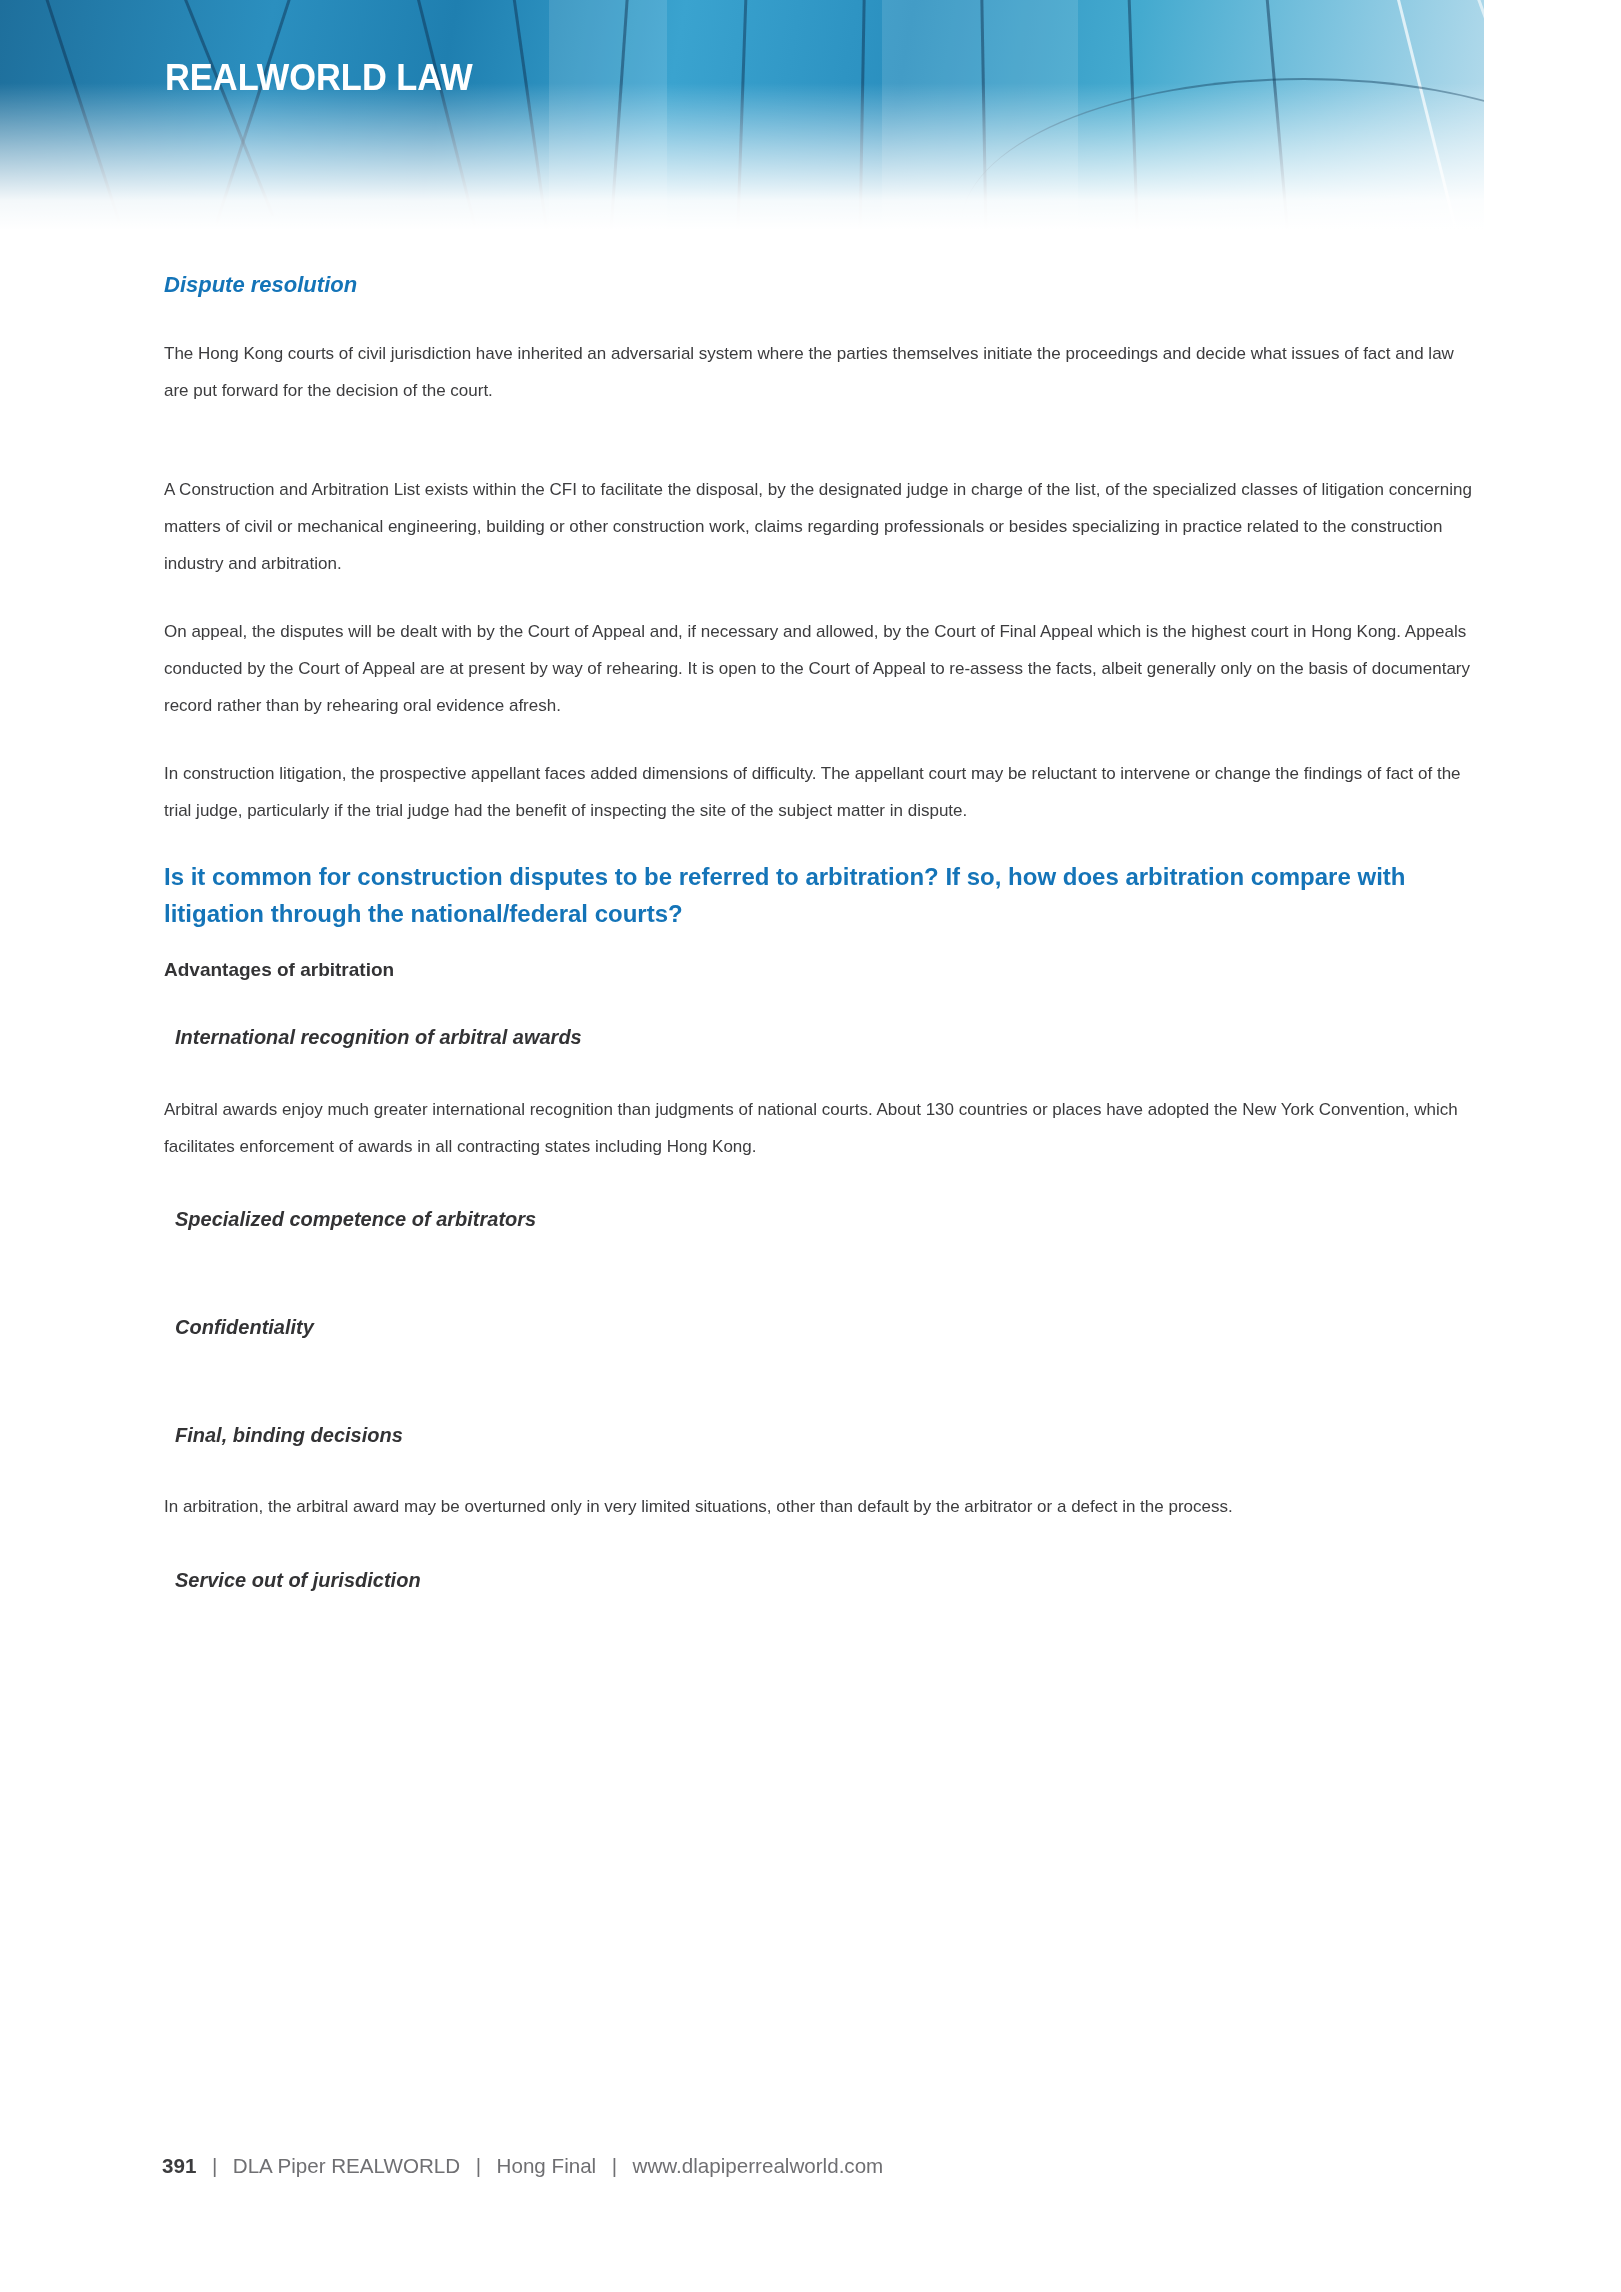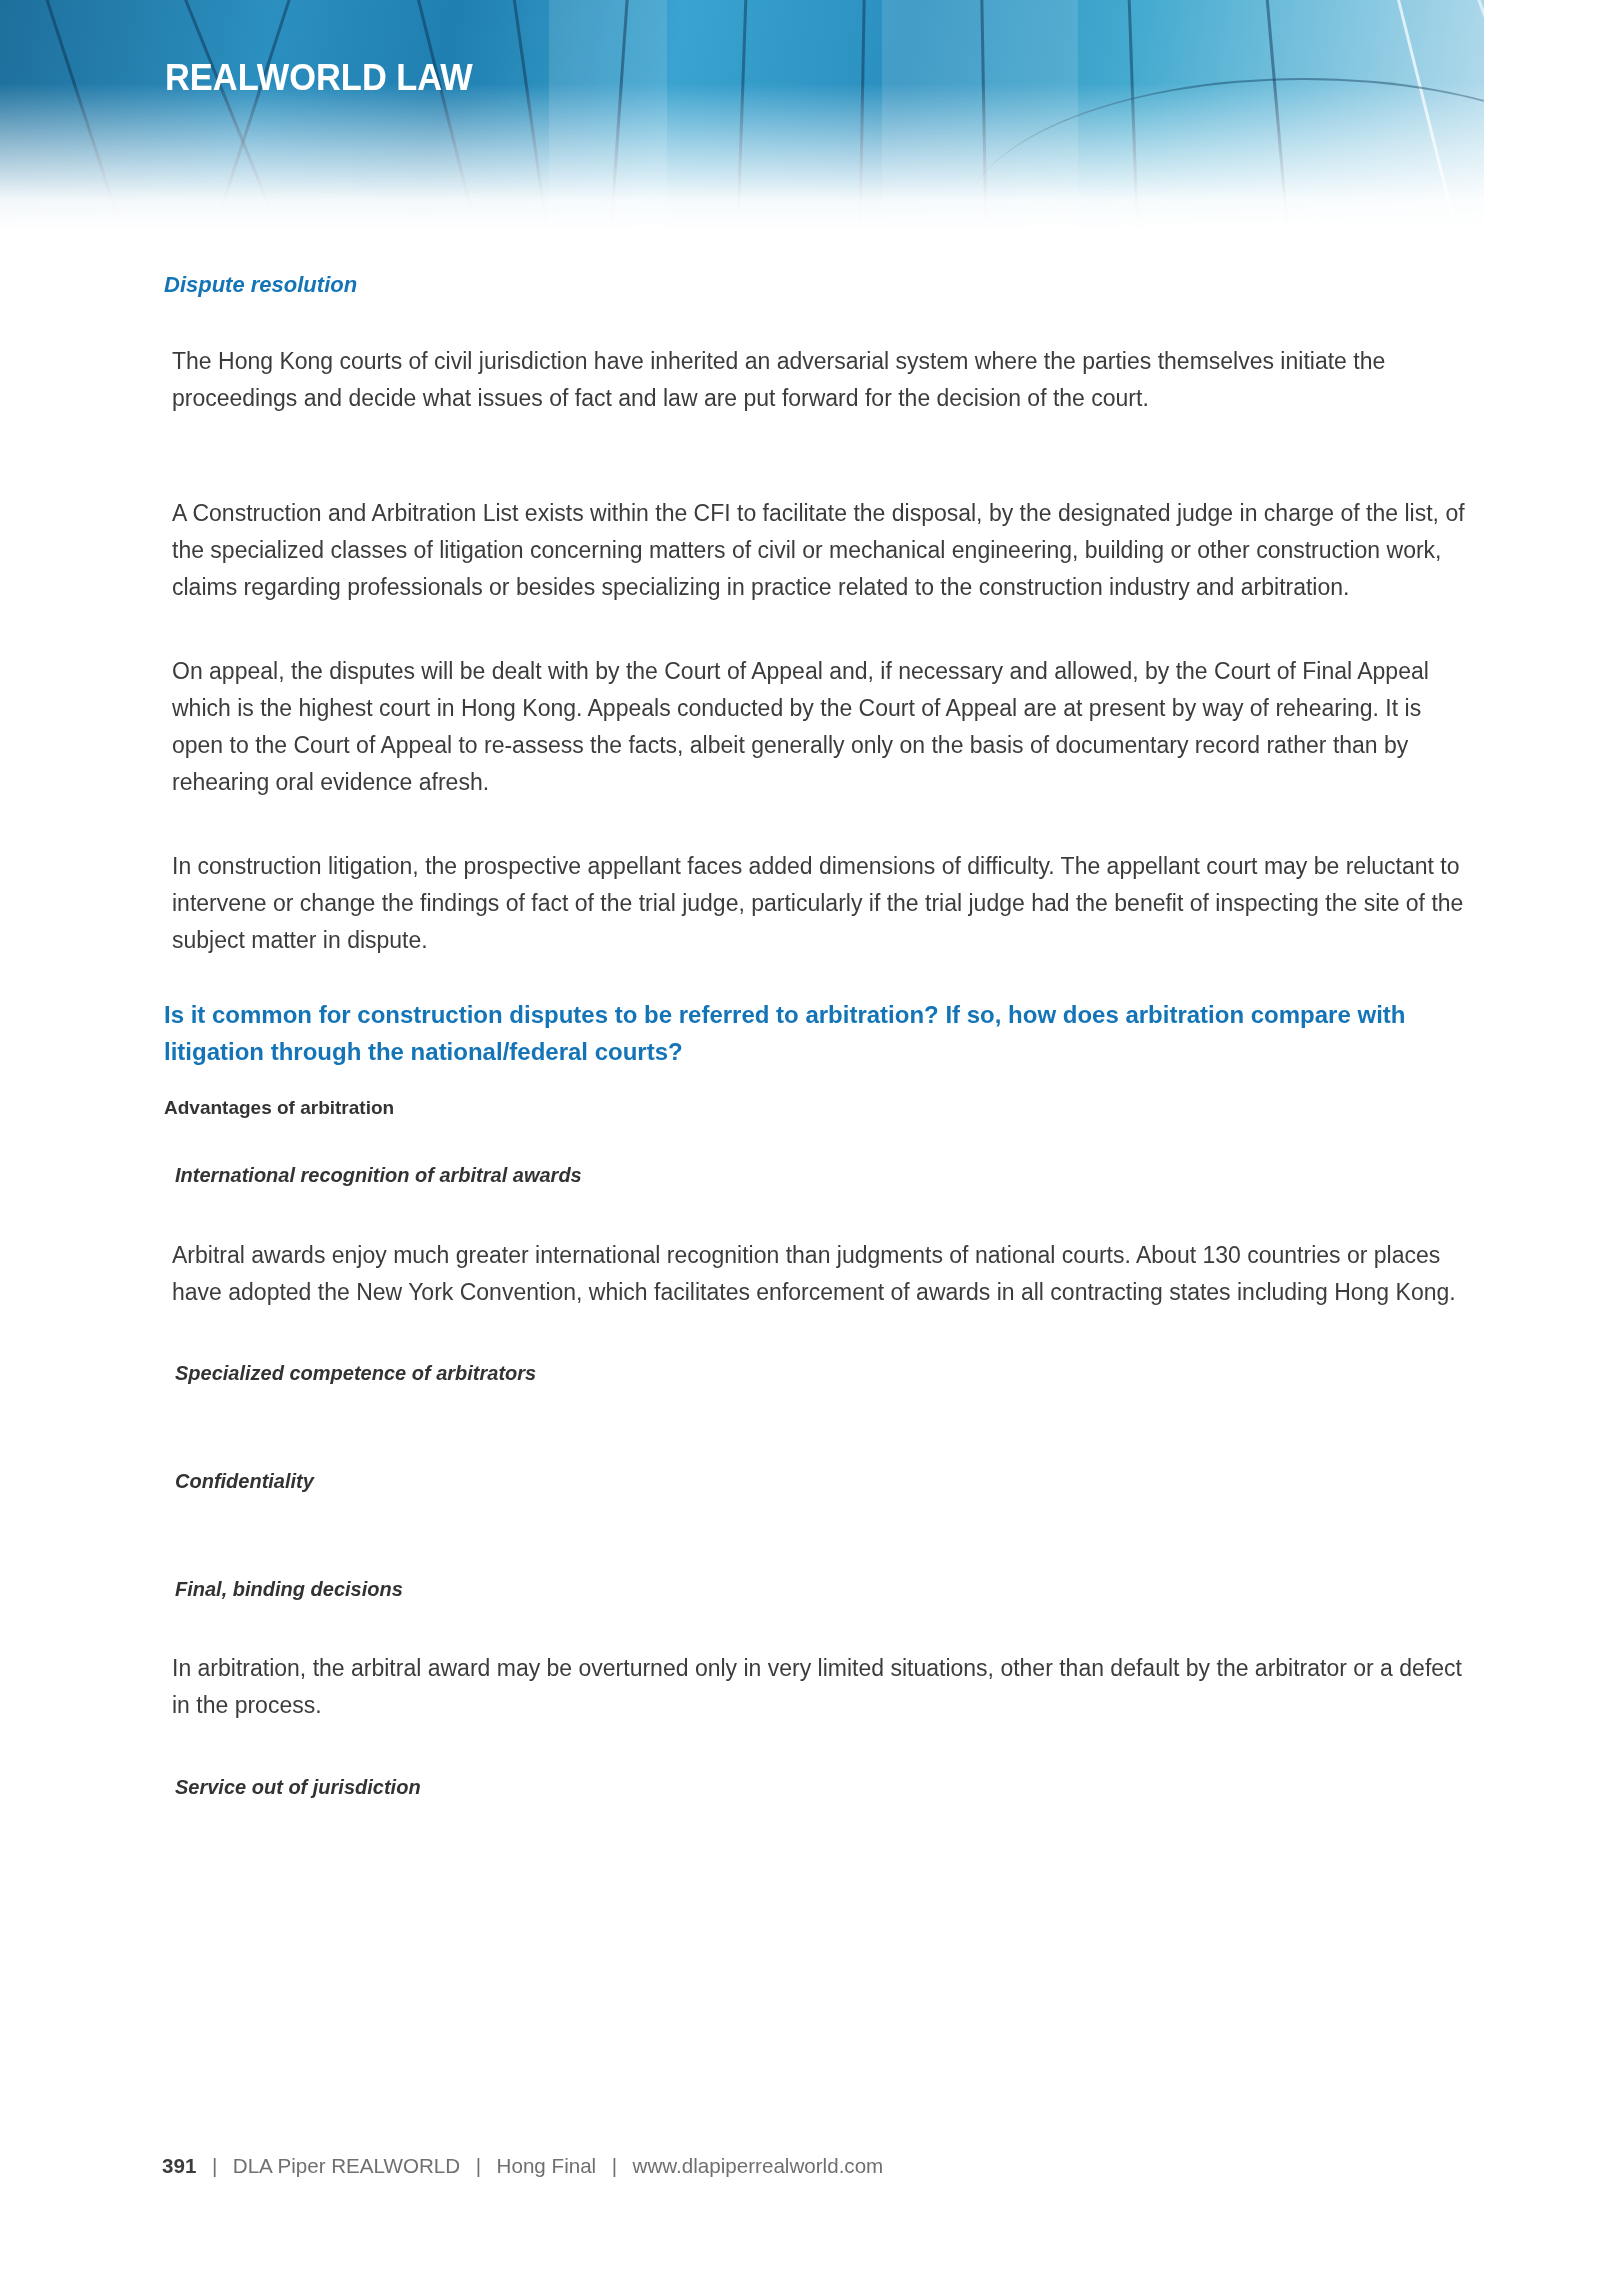--- a/index.html
+++ b/index.html
@@ -9,21 +9,21 @@
     .banner .stripe { position: absolute; top: -19.6px; width: 2.9px; height: 255px; background: rgba(10,40,70,0.45); transform-origin: top left; }
     .banner .glow { position: absolute; top: 0; height: 230px; background: rgba(255,255,255,0.12); }
     .banner .arc { position: absolute; left: 961px; top: 78px; width: 686px; height: 294px; border-top: 2.9px solid rgba(15,60,90,0.45); border-radius: 50% 50% 0 0; }
     .banner .fade { position: absolute; left: 0; bottom: 0; width: 100%; height: 147px;
       background: linear-gradient(to bottom, rgba(255,255,255,0) 0%, rgba(255,255,255,0.55) 45%, rgba(255,255,255,0.95) 80%, #ffffff 100%); }
     .brand { position: absolute; left: 165px; top: 57px; color: #ffffff; font-family: "Liberation Sans", sans-serif; font-weight: bold; font-size: 37px; letter-spacing: 0px; transform: scaleX(0.93); transform-origin: left; }
     .content { position: absolute; left: 164px; top: 265px; width: 1313px; }
     .section-title { color: #1474b8; font-style: italic; font-size: 22px; margin: 0; line-height: 39px; }
     .question { color: #1474b8; font-size: 24px; line-height: 37px; margin: 0; }
     .q1 { margin-top: 44px; }
-    p.body { font-size: 23px; line-height: 37px; margin: 8px; color: #3c3c3e; }
+    p.body { font-size: 17px; line-height: 37px; margin: 0; color: #3c3c3e; }
     .gap-s { height: 31px; }
     .subhead { font-weight: bold; font-size: 19px; line-height: 35px; margin: 0; color: #333335; }
     .subhead-i { font-weight: bold; font-style: italic; font-size: 20px; line-height: 33px; margin: 11px; color: #333335; }
     .footer { position: absolute; left: 162px; top: 2154px; font-size: 20.6px; color: #6f6f72; white-space: nowrap; }
     .footer .pg { color: #3c3c3e; font-weight: bold; }
     .footer .sep { display: inline-block; margin: 0 9.8px; color: #6f6f72; }
   </style>
 </head>
 <body>
 

